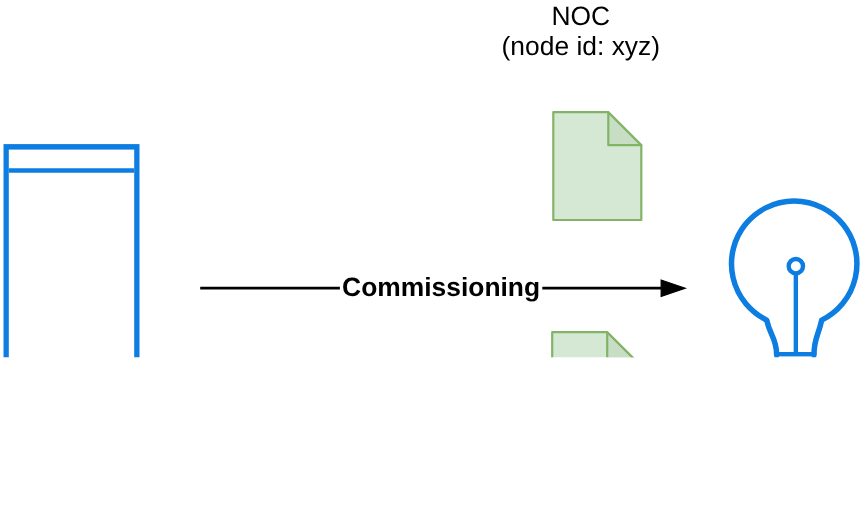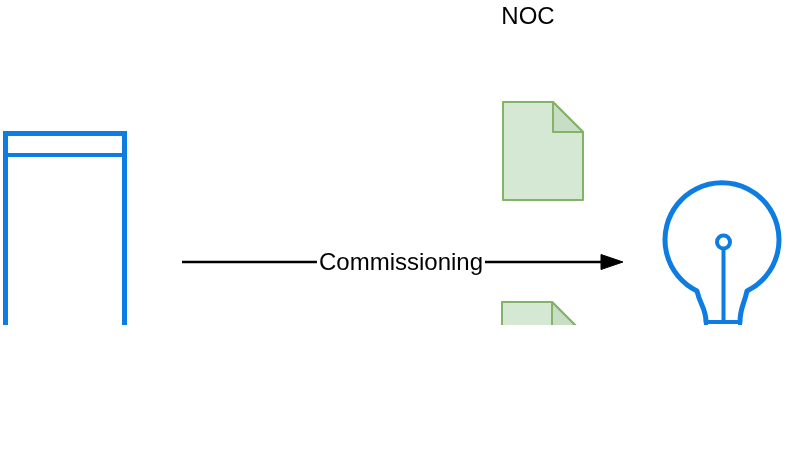--- a/index.html
+++ b/index.html
@@ -25,30 +25,32 @@
     position: absolute;
     left: 401px;
     top: 249px;
     transform: translateX(-50%);
     font-size: 24px;
     line-height: 26px;
     background: #ffffff;
     padding: 0 2px;
     white-space: nowrap;
     z-index: 2;
+    font-weight: bold;
   }
   svg { display: block; }
 </style>
 </head>
 <body>
 
 <div class="canvas">
 
   <div class="dlabel" style="left:398px; top:2px; width:260px;">
     <div>NOC</div>
+    <div>(node id: xyz)</div>
   </div>
 
   <svg class="abs" style="left:3px; top:131px;" width="124" height="254" viewBox="0 0 124 254">
     <rect x="2.5" y="2.5" width="119" height="249" fill="none" stroke-width="5" stroke="#0d7de2"></rect>
     <line x1="5" y1="24" x2="119" y2="24" stroke-width="4" stroke="#0d7de2"></line>
     <line x1="5" y1="215" x2="119" y2="215" stroke-width="4" stroke="#0d7de2"></line>
     <rect x="54" y="233" width="13" height="5" fill="#0d7de2"></rect>
   </svg>
 
   <svg class="abs" style="left:180px; top:248px; z-index:1;" width="446" height="28" viewBox="0 0 446 28">

